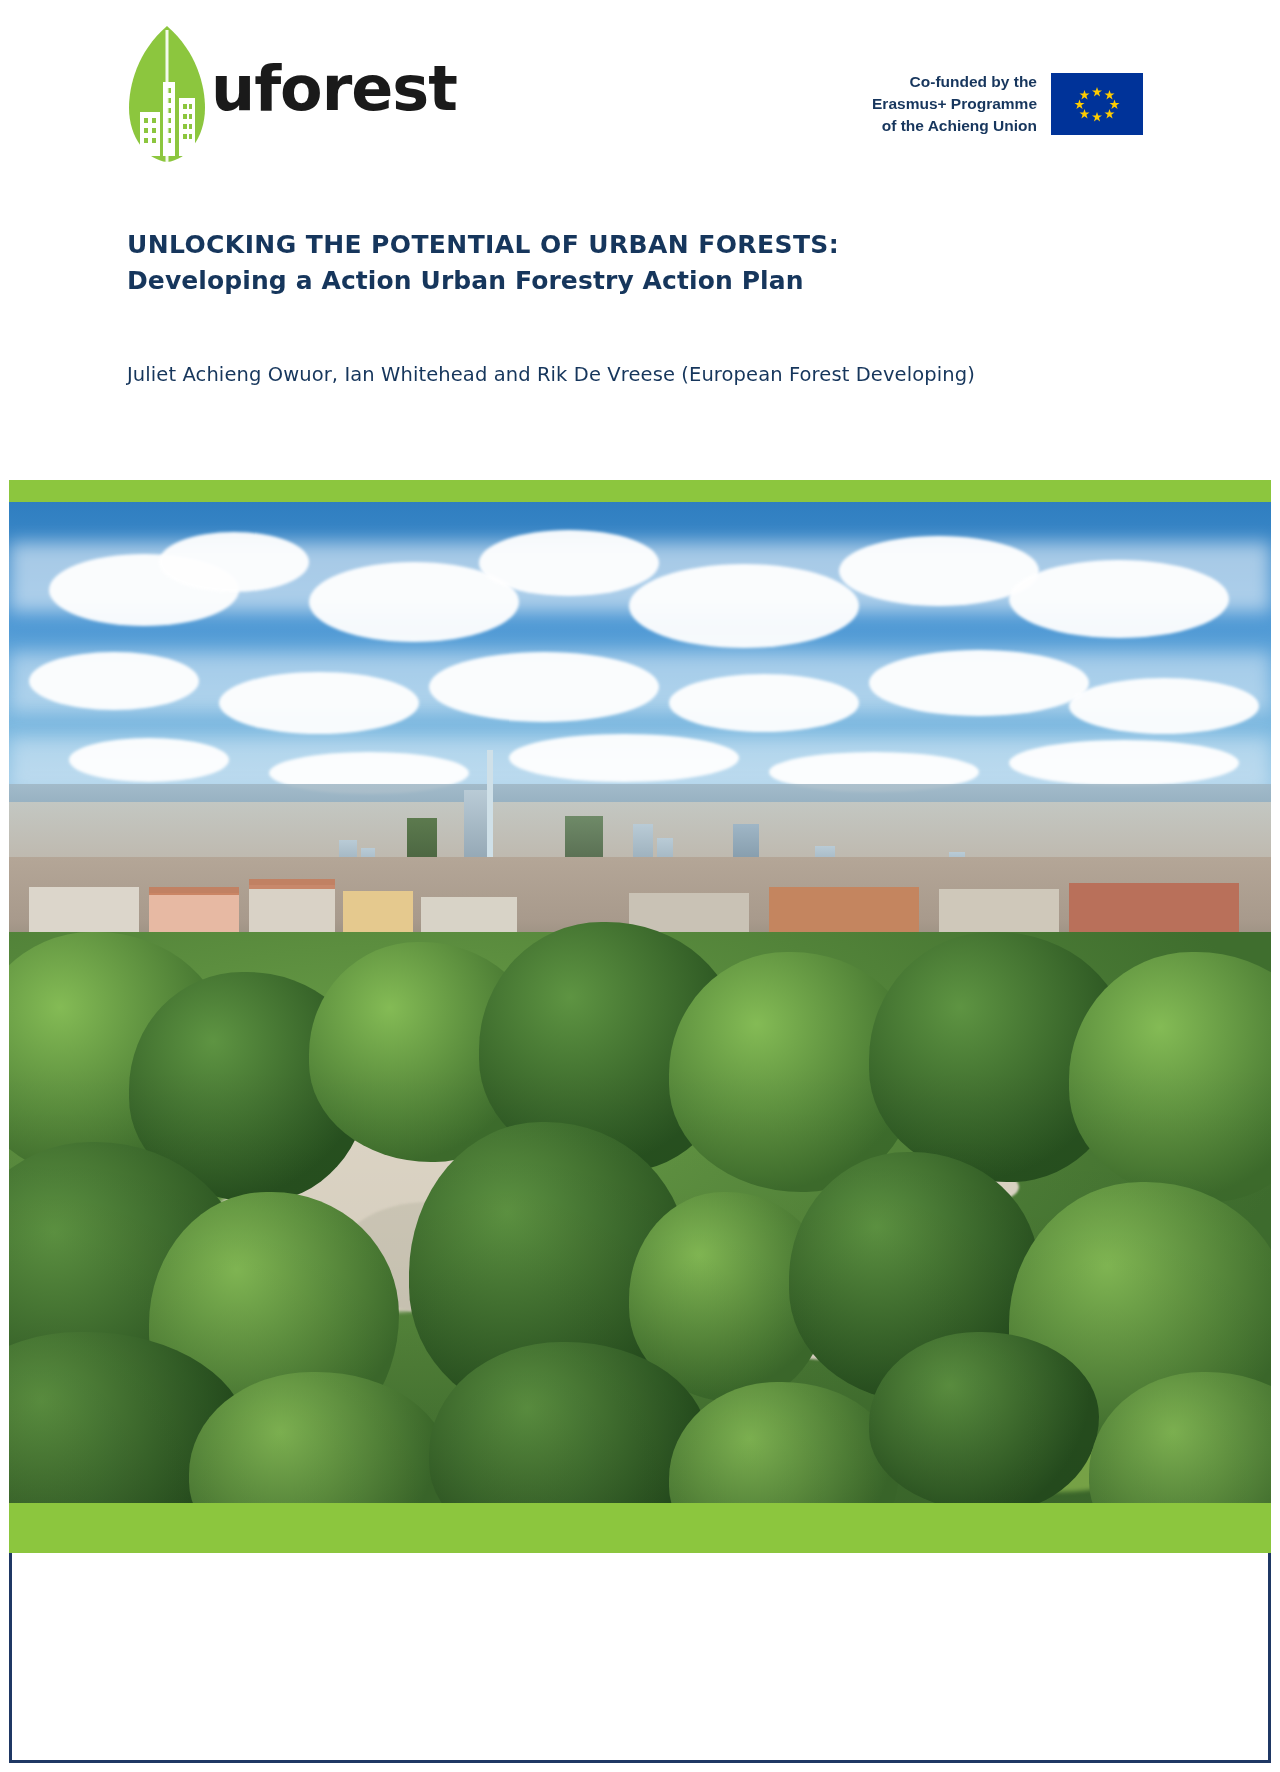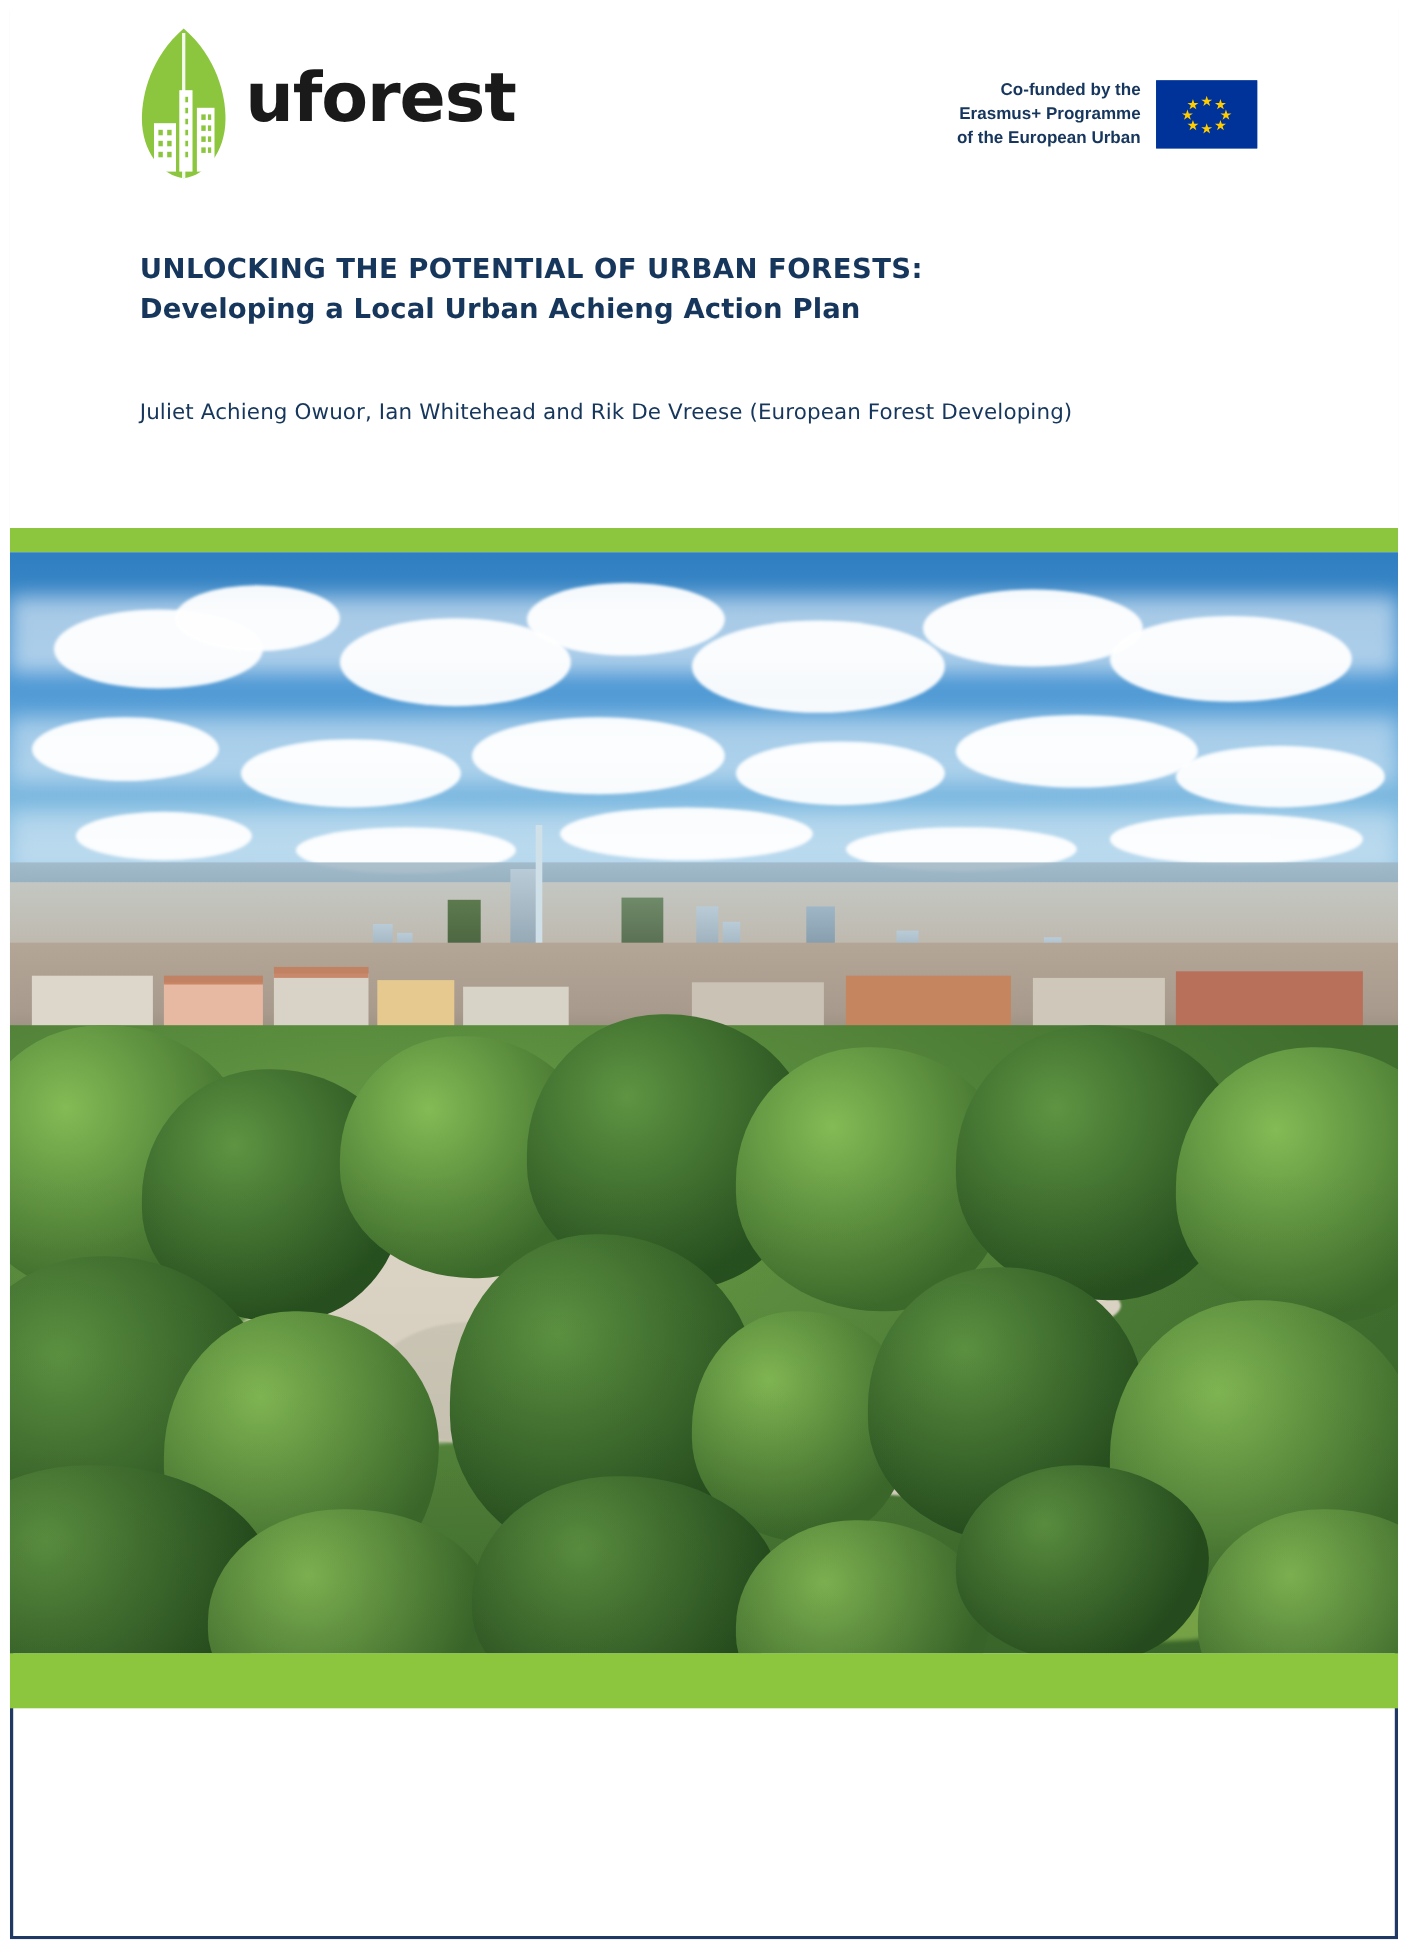--- a/index.html
+++ b/index.html
@@ -47,21 +47,21 @@
     width: 80px;
     height: 140px;
     position: relative;
   }
   .logo-text {
     font-family: "DejaVu Sans", sans-serif;
     font-size: 62px;
     font-weight: bold;
     color: #1a1a1a;
     letter-spacing: -1px;
-    margin-left: 16px;
+    margin-left: 4px;
     line-height: 1;
     padding-bottom: 10px;
   }
   
   .eu-block {
     position: absolute;
     right: 128px;
     top: 62px;
     display: flex;
     align-items: center;
@@ -260,21 +260,21 @@
           </g>
           <path d="M40 6 L40 138" stroke="#ffffff" stroke-width="3" fill="none" opacity="0.9"></path>
         </svg>
       </div>
       <div class="logo-text">uforest</div>
     </div>
 
     <div class="eu-block">
       <div class="eu-text">Co-funded by the
 Erasmus+ Programme
-of the European Urban</div>
+of the Achieng Union</div>
       <div class="eu-flag">
         <svg viewBox="0 0 92 62" width="92" height="62" aria-hidden="true">
           <rect x="0" y="0" width="92" height="62" fill="#003399"></rect>
           <g fill="#ffcc00">
             <g id="stars">
               <polygon points="46,14 47.2,17.6 51,17.6 47.9,19.8 49.1,23.4 46,21.2 42.9,23.4 44.1,19.8 41,17.6 44.8,17.6"></polygon>
             </g>
             <polygon points="46,39 47.2,42.6 51,42.6 47.9,44.8 49.1,48.4 46,46.2 42.9,48.4 44.1,44.8 41,42.6 44.8,42.6"></polygon>
             <polygon points="33.5,17 34.7,20.6 38.5,20.6 35.4,22.8 36.6,26.4 33.5,24.2 30.4,26.4 31.6,22.8 28.5,20.6 32.3,20.6"></polygon>
             <polygon points="58.5,17 59.7,20.6 63.5,20.6 60.4,22.8 61.6,26.4 58.5,24.2 55.4,26.4 56.6,22.8 53.5,20.6 57.3,20.6"></polygon>
@@ -284,21 +284,21 @@
             <polygon points="58.5,36 59.7,39.6 63.5,39.6 60.4,41.8 61.6,45.4 58.5,43.2 55.4,45.4 56.6,41.8 53.5,39.6 57.3,39.6"></polygon>
             <polygon points="41,12 42.2,15.6 46,15.6 42.9,17.8 44.1,21.4 41,19.2 37.9,21.4 39.1,17.8 36,15.6 39.8,15.6" opacity="0"></polygon>
             <polygon points="26,17 27.2,20.6 31,20.6 27.9,22.8 29.1,26.4 26,24.2 22.9,26.4 24.1,22.8 21,20.6 24.8,20.6" opacity="0"></polygon>
           </g>
         </svg>
       </div>
     </div>
 
     <div class="title-wrap">
       <div class="title-line1">UNLOCKING THE POTENTIAL OF URBAN FORESTS:</div>
-      <div class="title-line2">Developing a Local Urban Achieng Action Plan</div>
+      <div class="title-line2">Developing a Action Urban Forestry Action Plan</div>
     </div>
 
     <div class="authors">Juliet Achieng Owuor, Ian Whitehead and Rik De Vreese (European Forest Developing)</div>
   </div>
 
   <div class="green-bar green-bar-top"></div>
 
   <div class="cover-photo">
     <div class="sky"></div>
 

